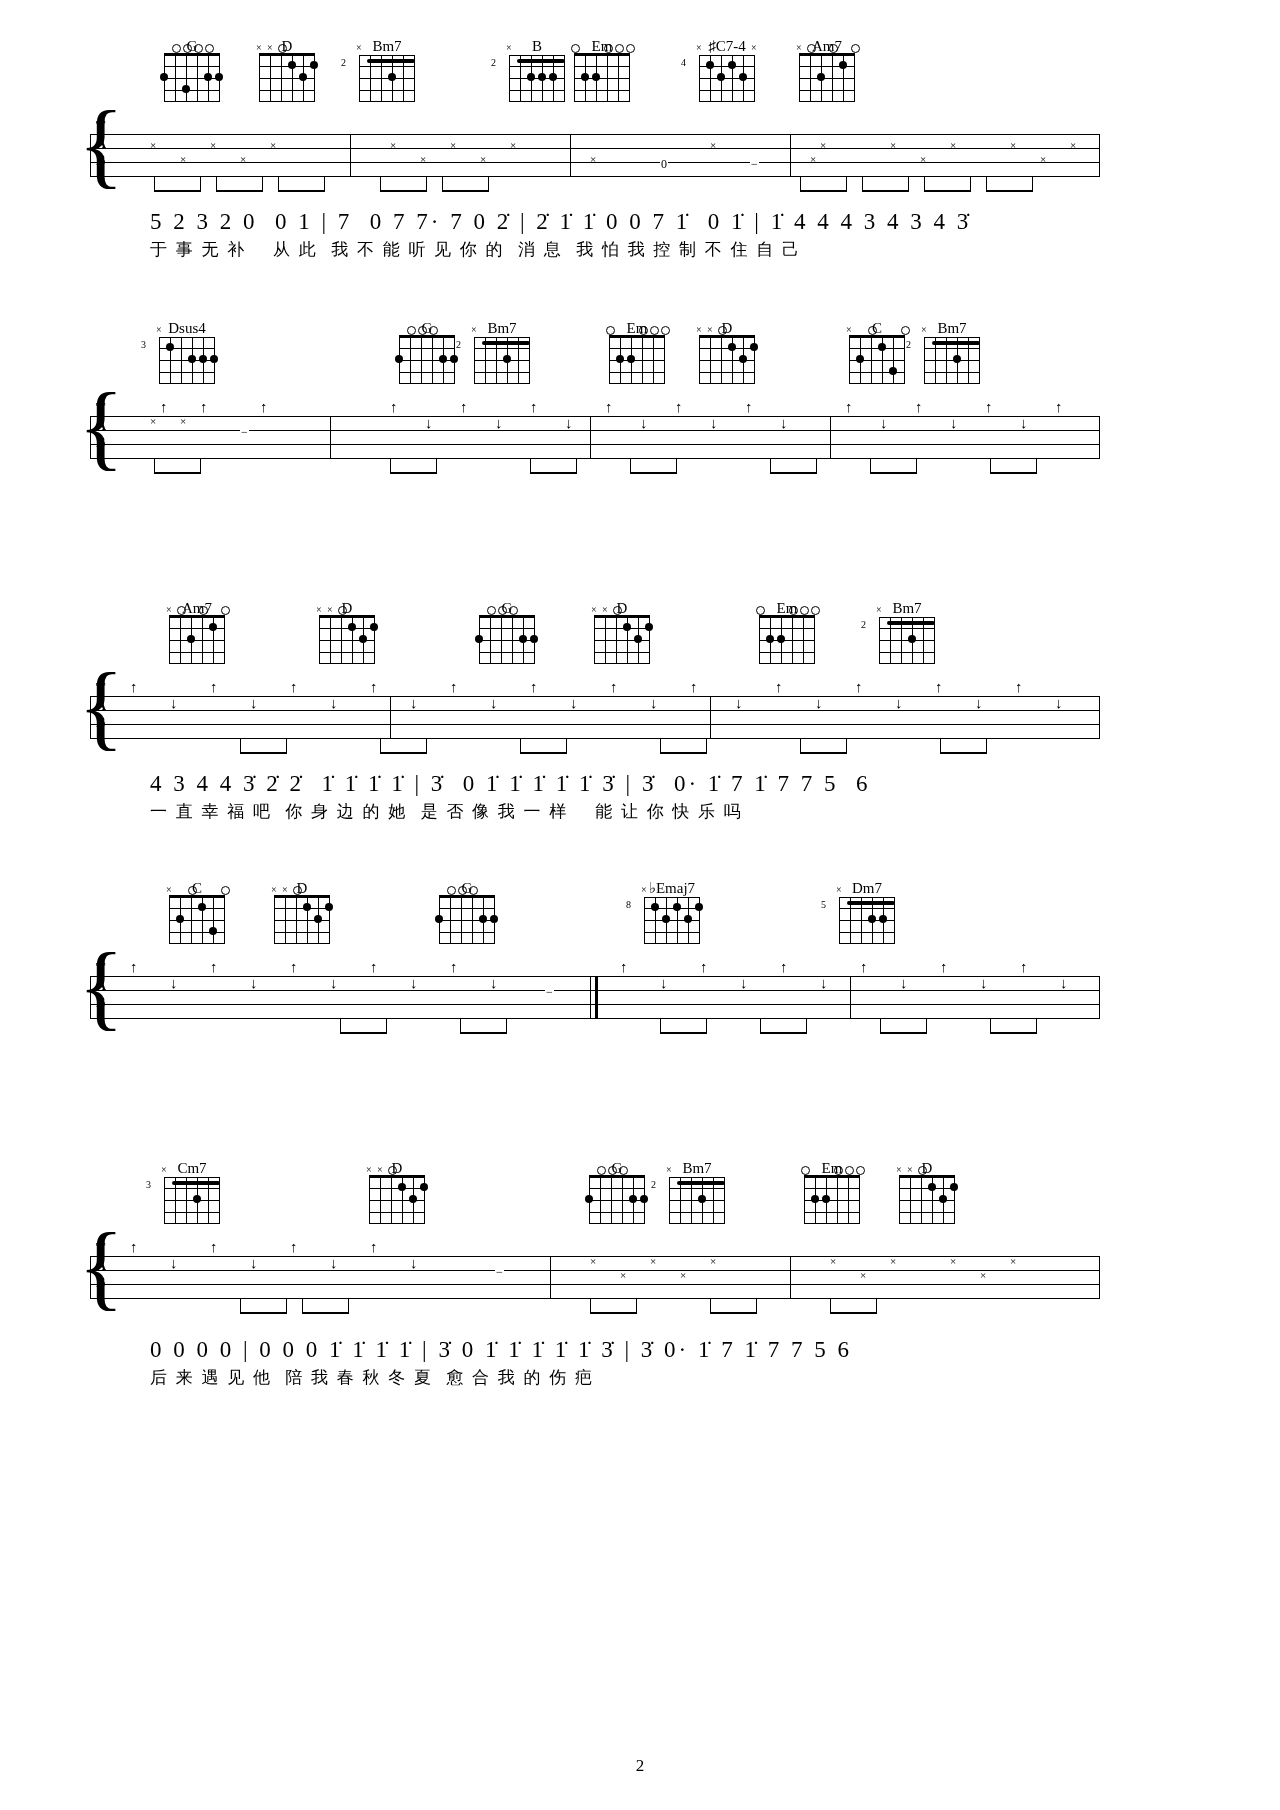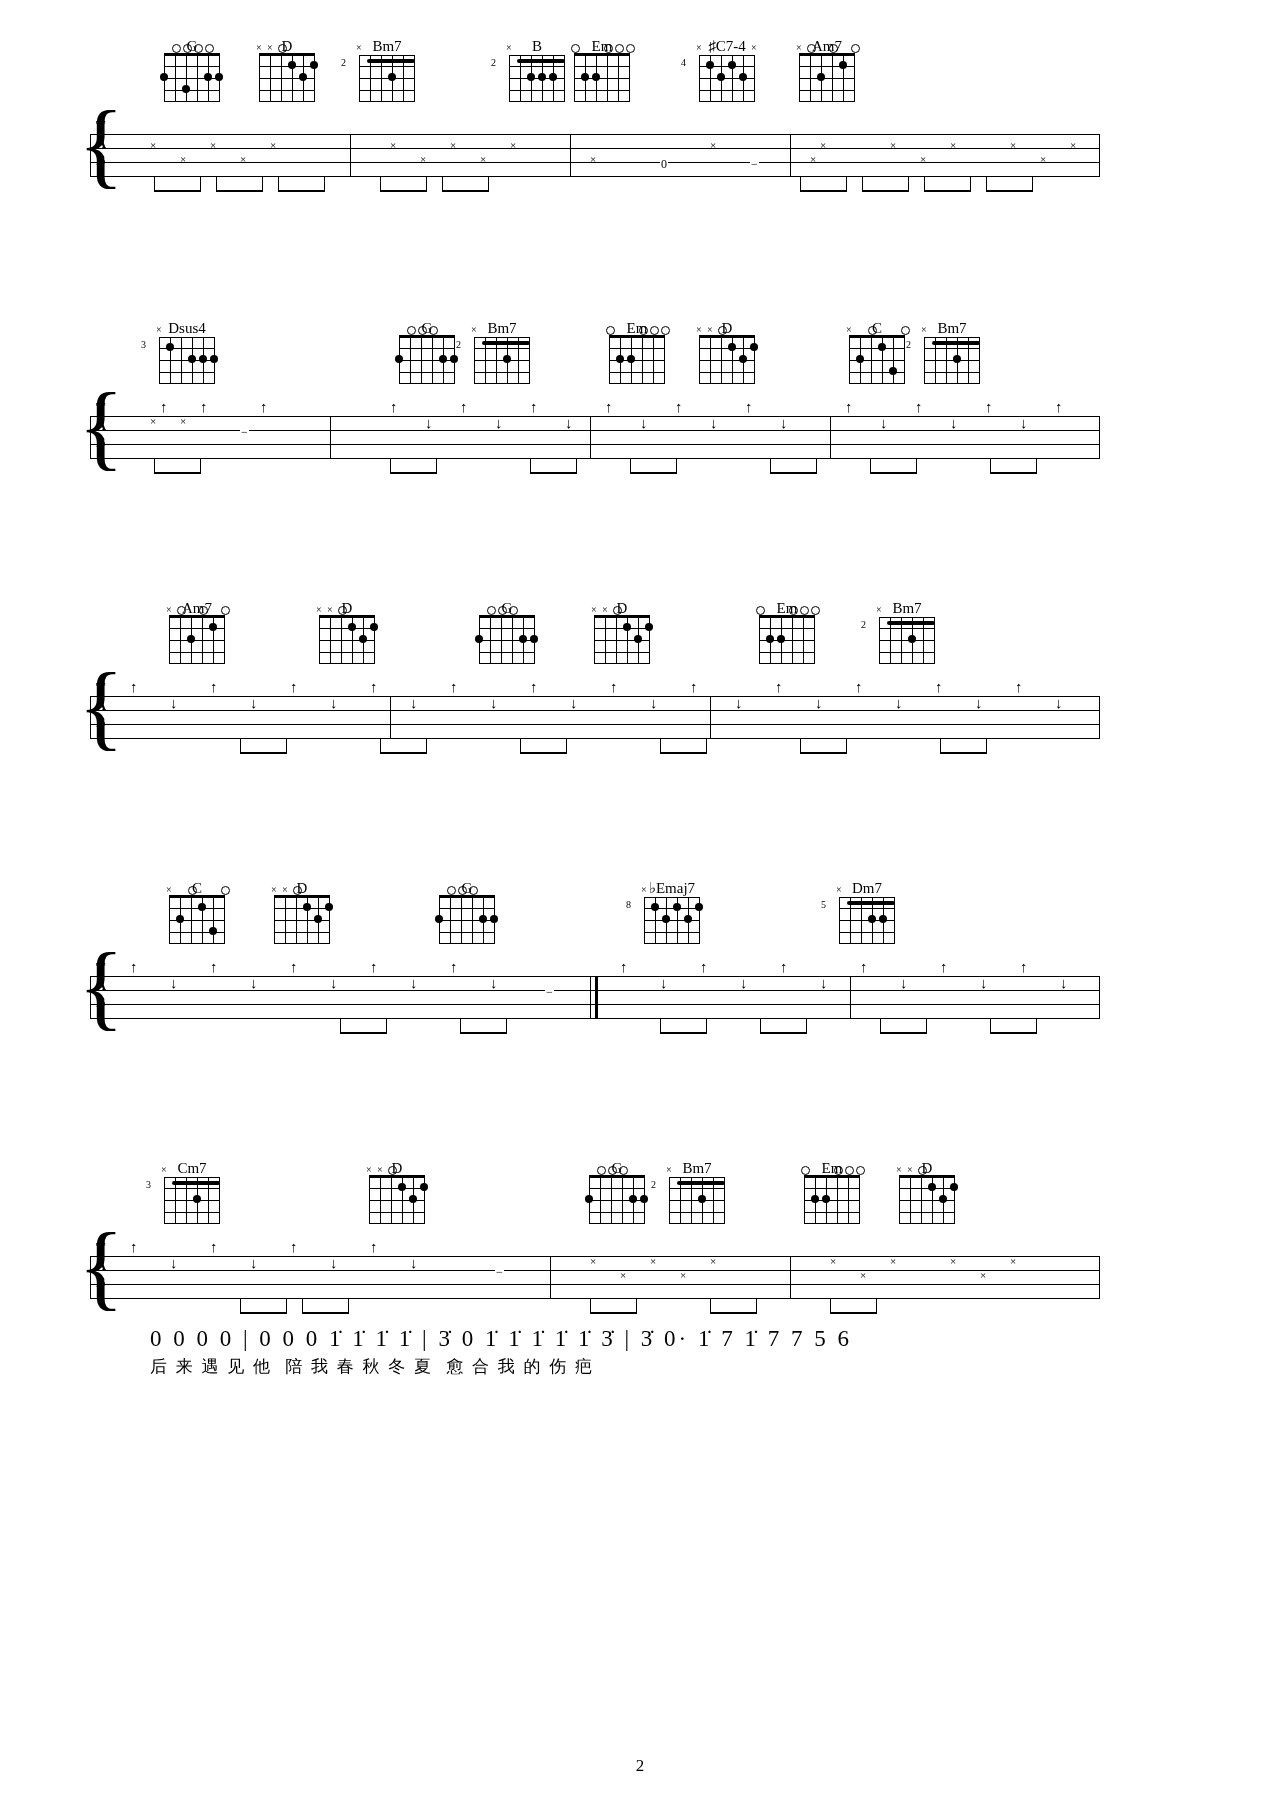--- a/index.html
+++ b/index.html
@@ -266,20 +266,26 @@
       <div class="stem" style="left:818px;top:64px;height:16px;"></div>
       <div class="beam" style="left:772px;top:78px;width:46px;"></div>
       <div class="stem" style="left:834px;top:64px;height:16px;"></div>
       <div class="stem" style="left:880px;top:64px;height:16px;"></div>
       <div class="beam" style="left:834px;top:78px;width:46px;"></div>
       <div class="stem" style="left:896px;top:64px;height:16px;"></div>
       <div class="stem" style="left:942px;top:64px;height:16px;"></div>
       <div class="beam" style="left:896px;top:78px;width:46px;"></div>
     </div>
 
+    <div class="notation" style="margin-top:6px;">
+      <div id="nrow1">
+          <div class="nt" style="left: 0px; top: 0px; letter-spacing: 3px; white-space: pre;">5 2 3 2 0  0 1 | 7  0 7 7· 7 0 2̇ | 2̇ 1̇ 1̇ 0 0 7 1̇  0 1̇ | 1̇ 4 4 4 3 4 3 4 3̇</div>
+          <div class="lyr" style="left: 0px; top: 30px; letter-spacing: 2px; white-space: pre;">于 事 无 补    从 此  我 不 能 听 见 你 的  消 息  我 怕 我 控 制 不 住 自 己</div>
+        </div>
+    </div>
   </div>
 
   <div class="system" style="position:absolute;left:0;top:320px;">
     <div class="chordrow">
       <div class="chord" style="left:150px;">
         <div class="cname">Dsus4</div>
         <div class="cfret">3</div>
         <div class="grid">
           <div class="h" style="top:0;"></div>
             <div class="h" style="top:11px;"></div>
@@ -671,20 +677,26 @@
       <div class="stem" style="left:570px;top:64px;height:16px;"></div>
       <div class="stem" style="left:616px;top:64px;height:16px;"></div>
       <div class="beam" style="left:570px;top:78px;width:46px;"></div>
       <div class="stem" style="left:710px;top:64px;height:16px;"></div>
       <div class="stem" style="left:756px;top:64px;height:16px;"></div>
       <div class="beam" style="left:710px;top:78px;width:46px;"></div>
       <div class="stem" style="left:850px;top:64px;height:16px;"></div>
       <div class="stem" style="left:896px;top:64px;height:16px;"></div>
       <div class="beam" style="left:850px;top:78px;width:46px;"></div>
     </div>
+    <div class="notation" style="margin-top:6px;">
+      <div id="nrow3">
+          <div class="nt" style="left: 0px; top: 0px; letter-spacing: 3px; white-space: pre;">4 3 4 4 3̇ 2̇ 2̇  1̇ 1̇ 1̇ 1̇ | 3̇  0 1̇ 1̇ 1̇ 1̇ 1̇ 3̇ | 3̇  0· 1̇ 7 1̇ 7 7 5  6</div>
+          <div class="lyr" style="left: 0px; top: 30px; letter-spacing: 2px; white-space: pre;">一 直 幸 福 吧  你 身 边 的 她  是 否 像 我 一 样    能 让 你 快 乐 吗</div>
+        </div>
+    </div>
   </div>
 
   <div class="system" style="position:absolute;left:0;top:880px;">
     <div class="chordrow">
       <div class="chord" style="left:160px;">
         <div class="cname">C</div>
         <div class="grid">
           <div class="h nut"></div>
             <div class="h" style="top:11px;"></div>
           <div class="h" style="top:23px;"></div>
@@ -1022,21 +1034,21 @@
       <div class="stem" style="left:500px;top:64px;height:16px;"></div>
       <div class="stem" style="left:546px;top:64px;height:16px;"></div>
       <div class="beam" style="left:500px;top:78px;width:46px;"></div>
       <div class="stem" style="left:620px;top:64px;height:16px;"></div>
       <div class="stem" style="left:666px;top:64px;height:16px;"></div>
       <div class="beam" style="left:620px;top:78px;width:46px;"></div>
       <div class="stem" style="left:740px;top:64px;height:16px;"></div>
       <div class="stem" style="left:786px;top:64px;height:16px;"></div>
       <div class="beam" style="left:740px;top:78px;width:46px;"></div>
     </div>
-    <div class="notation" style="margin-top:1px;">
+    <div class="notation" style="margin-top:12px;">
       <div id="nrow5">
           <div class="nt" style="left: 0px; top: 0px; letter-spacing: 3px; white-space: pre;">0 0 0 0 | 0 0 0 1̇ 1̇ 1̇ 1̇ | 3̇ 0 1̇ 1̇ 1̇ 1̇ 1̇ 3̇ | 3̇ 0· 1̇ 7 1̇ 7 7 5 6</div>
           <div class="lyr" style="left: 0px; top: 30px; letter-spacing: 2px; white-space: pre;">后 来 遇 见 他  陪 我 春 秋 冬 夏  愈 合 我 的 伤 疤</div>
         </div>
     </div>
   </div>
 
   <div class="pgnum">2</div>
 </div>
 

